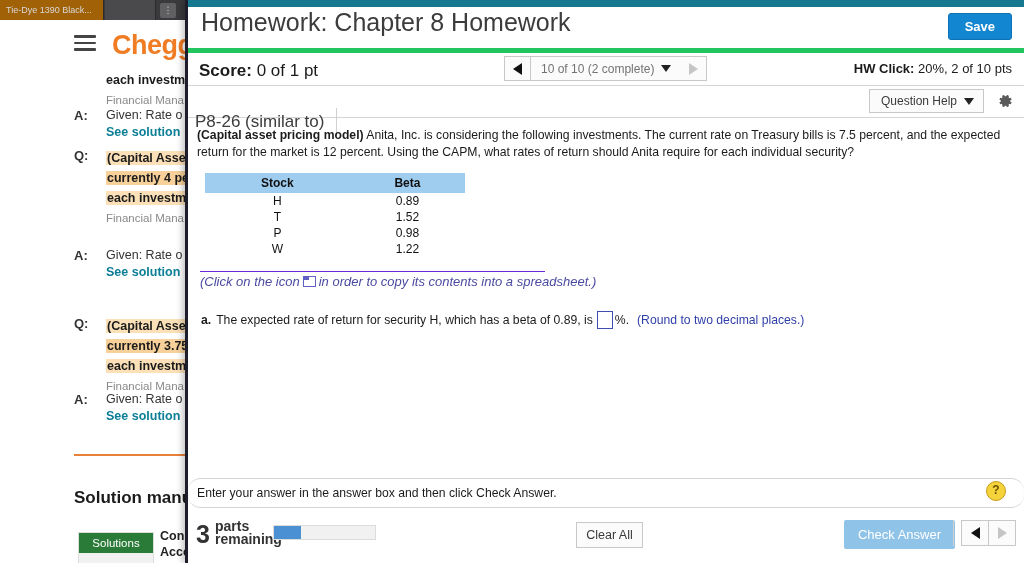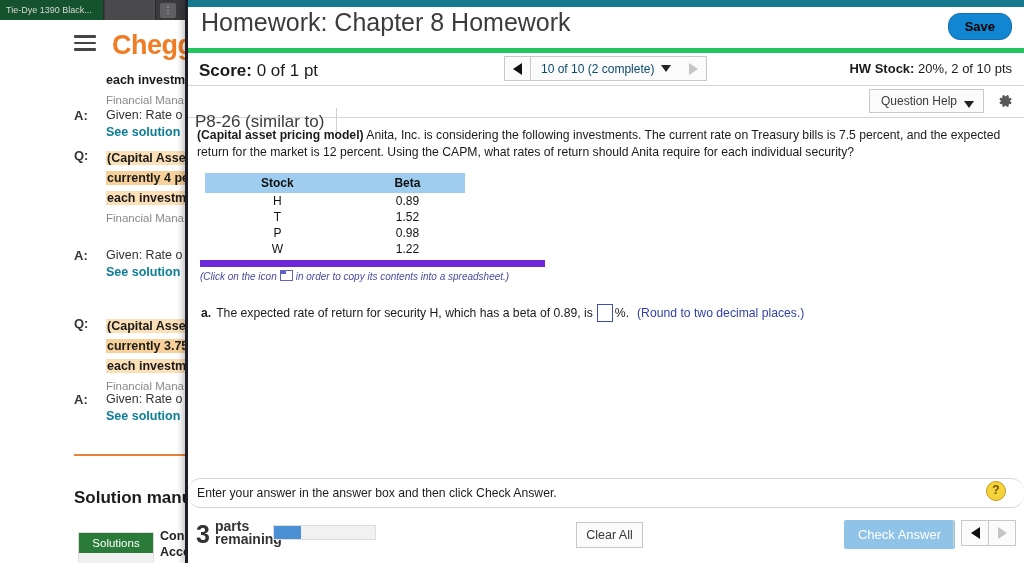--- a/index.html
+++ b/index.html
@@ -26,21 +26,21 @@
   .tabstrip {
     position: absolute;
     left: 0; top: 0;
     width: 1024px; height: 20px;
     background: #3a3a3c;
   }
   .tab {
     position: absolute;
     left: 0; top: 0;
     width: 104px; height: 20px;
-    background: #14532d;
+    background: #a16207;
     border-right: 1px solid #2c2c2e;
     color: #d8d8d8;
     font-size: 9px;
     line-height: 20px;
     padding-left: 6px;
     box-sizing: border-box;
     white-space: nowrap;
     overflow: hidden;
   }
   .tab2 {
@@ -224,26 +224,26 @@
     position: absolute;
     left: 13px; top: 1px;
     font-size: 25px;
     color: #3c3c3c;
     white-space: nowrap;
   }
   .save-btn {
     position: absolute;
     right: 12px; top: 6px;
     background: #1286d0;
-    color: #000000;
+    color: #ffffff;
     font-size: 13px;
     font-weight: bold;
     padding: 5px 16px;
     border: 1px solid #0d72b4;
-    border-radius: 12px;
+    border-radius: 3px;
     cursor: pointer;
   }
 
   .score-row {
     position: relative;
     height: 32px;
     border-bottom: 1px solid #d5d5d5;
     background: #ffffff;
   }
   .score-text {
@@ -272,21 +272,21 @@
   }
   .nav-next { border-left: none; color: #c2c2c2; }
   .nav-picker {
     border-top: 1px solid #c8c8c8;
     border-bottom: 1px solid #c8c8c8;
     background: #fbfbfb;
     padding: 0 10px;
     display: flex;
     align-items: center;
     font-size: 12px;
-    color: #0c4a6e;
+    color: #737373;
     cursor: pointer;
     white-space: nowrap;
   }
   .caret-down {
     display: inline-block;
     margin-left: 7px;
     width: 0; height: 0;
     border-left: 5px solid transparent;
     border-right: 5px solid transparent;
     border-top: 7px solid #222;
@@ -331,21 +331,21 @@
   }
   .qhelp-btn {
     position: absolute;
     right: 40px; top: 3px;
     border: 1px solid #c8c8c8;
     background: #fbfbfb;
     font-size: 12px;
     color: #3a3a3a;
     padding: 4px 9px 4px 11px;
     display: flex;
-    align-items: flex-end;
+    align-items: center;
     cursor: pointer;
     white-space: nowrap;
   }
   .gear-icon {
     position: absolute;
     right: 10px; top: 6px;
     cursor: pointer;
   }
 
   
@@ -376,26 +376,26 @@
     padding: 3px 0;
     text-align: center;
   }
   .data-table td {
     font-size: 12px;
     color: #111;
     text-align: center;
     padding: 1px 0;
   }
   .copy-note {
-    margin-top: 3px;
+    margin-top: 14px;
     margin-left: 3px;
-    font-size: 10px;
+    font-size: 13px;
     font-style: italic;
     color: #4a4aa0;
-    border-top: 7px solid #6d28d9;
+    border-top: 1px solid #6d28d9;
     padding-top: 2px;
     width: 345px;
     white-space: nowrap;
   }
   .sheet-icon {
     display: inline-block;
     width: 11px; height: 9px;
     border: 1.5px solid #6161c4;
     position: relative;
     top: 1px;
@@ -666,21 +666,21 @@
       <div class="nav-picker">
         <span>10 of 10 (2 complete)</span>
         <span class="caret-down"></span>
       </div>
       <div class="nav-next">
         <div class="tri-right"></div>
       </div>
     </div>
 
     <div class="hw-score">
-      <b>HW Stock:</b>
+      <b>HW Click:</b>
       <span>20%, 2 of 10 pts</span>
     </div>
   </div>
 
   <div class="problem-row">
     <div class="problem-id">P8-26 (similar to)</div>
     <div class="qhelp-btn">
       <span>Question Help</span>
       <span class="caret-down"></span>
     </div>

